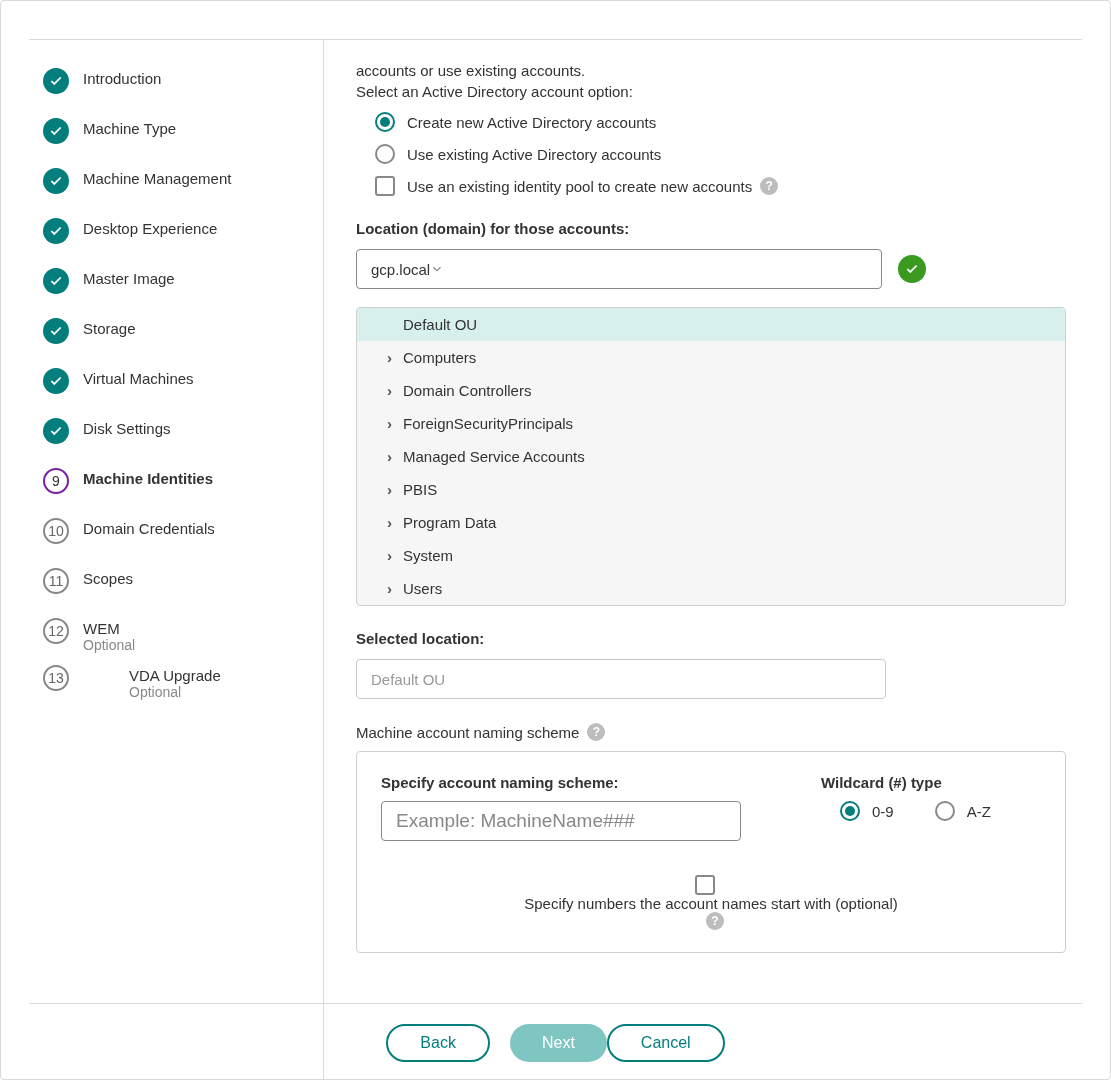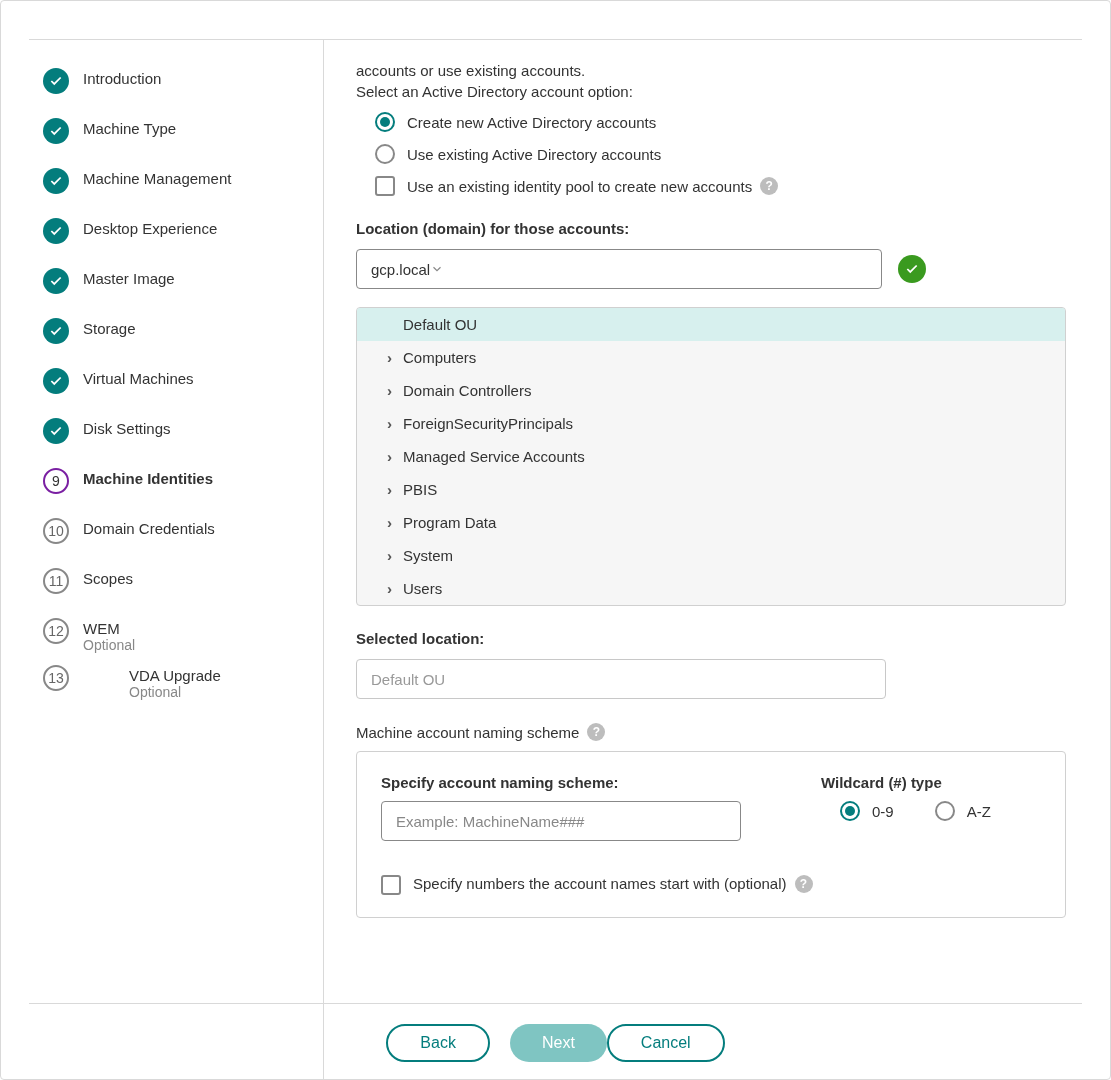--- a/index.html
+++ b/index.html
@@ -50,24 +50,24 @@
   .ou-item.selected { background: #d7f0ee; }
   .ou-chevron { width: 10px; margin-right: 6px; color: #555; font-weight: bold; }
 
   .readonly-box { width: 530px; height: 40px; border: 1px solid #c8c8c8; border-radius: 4px; background: #fff; display: flex; align-items: center; padding: 0 14px; color: #999; }
 
   .naming-panel { border: 1px solid #d0d0d0; border-radius: 4px; padding: 22px 24px 22px 24px; margin-top: 10px; }
   .naming-top { display: flex; gap: 80px; }
   .naming-left { flex: 0 0 auto; }
   .naming-right { flex: 0 0 auto; }
   .panel-sub { font-weight: 700; margin-bottom: 10px; }
-  .text-input { width: 360px; height: 40px; border: 1px solid #888; border-radius: 4px; padding: 0 14px; font-size: 15px; color: #333; }
+  .text-input { width: 360px; height: 40px; border: 1px solid #888; border-radius: 4px; padding: 0 14px; font-size: 19px; color: #333; }
   .text-input::placeholder { color: #888; }
   .wildcard-row { display: flex; align-items: center; gap: 22px; margin-top: 6px; }
-  .naming-check { display: flex; margin-top: 34px; }
+  .naming-check { display: flex; align-items: center; margin-top: 34px; flex-direction: column; }
 
   .footer { position: absolute; left: 28px; right: 28px; bottom: 16px; height: 60px; display: flex; align-items: center; justify-content: center; border-top: 1px solid #d9d9d9; padding-top: 18px; }
   .footer-left { display: flex; gap: 20px; }
   .btn { height: 38px; border-radius: 22px; padding: 0 32px; font-size: 16px; display: flex; align-items: center; justify-content: center; cursor: pointer; }
   .btn-outline { border: 2px solid #047d7d; color: #047d7d; background: #fff; }
   .btn-primary-disabled { background: #7fc5c2; color: #fff; border: none; }
 </style>
 </head>
 <body>
 

